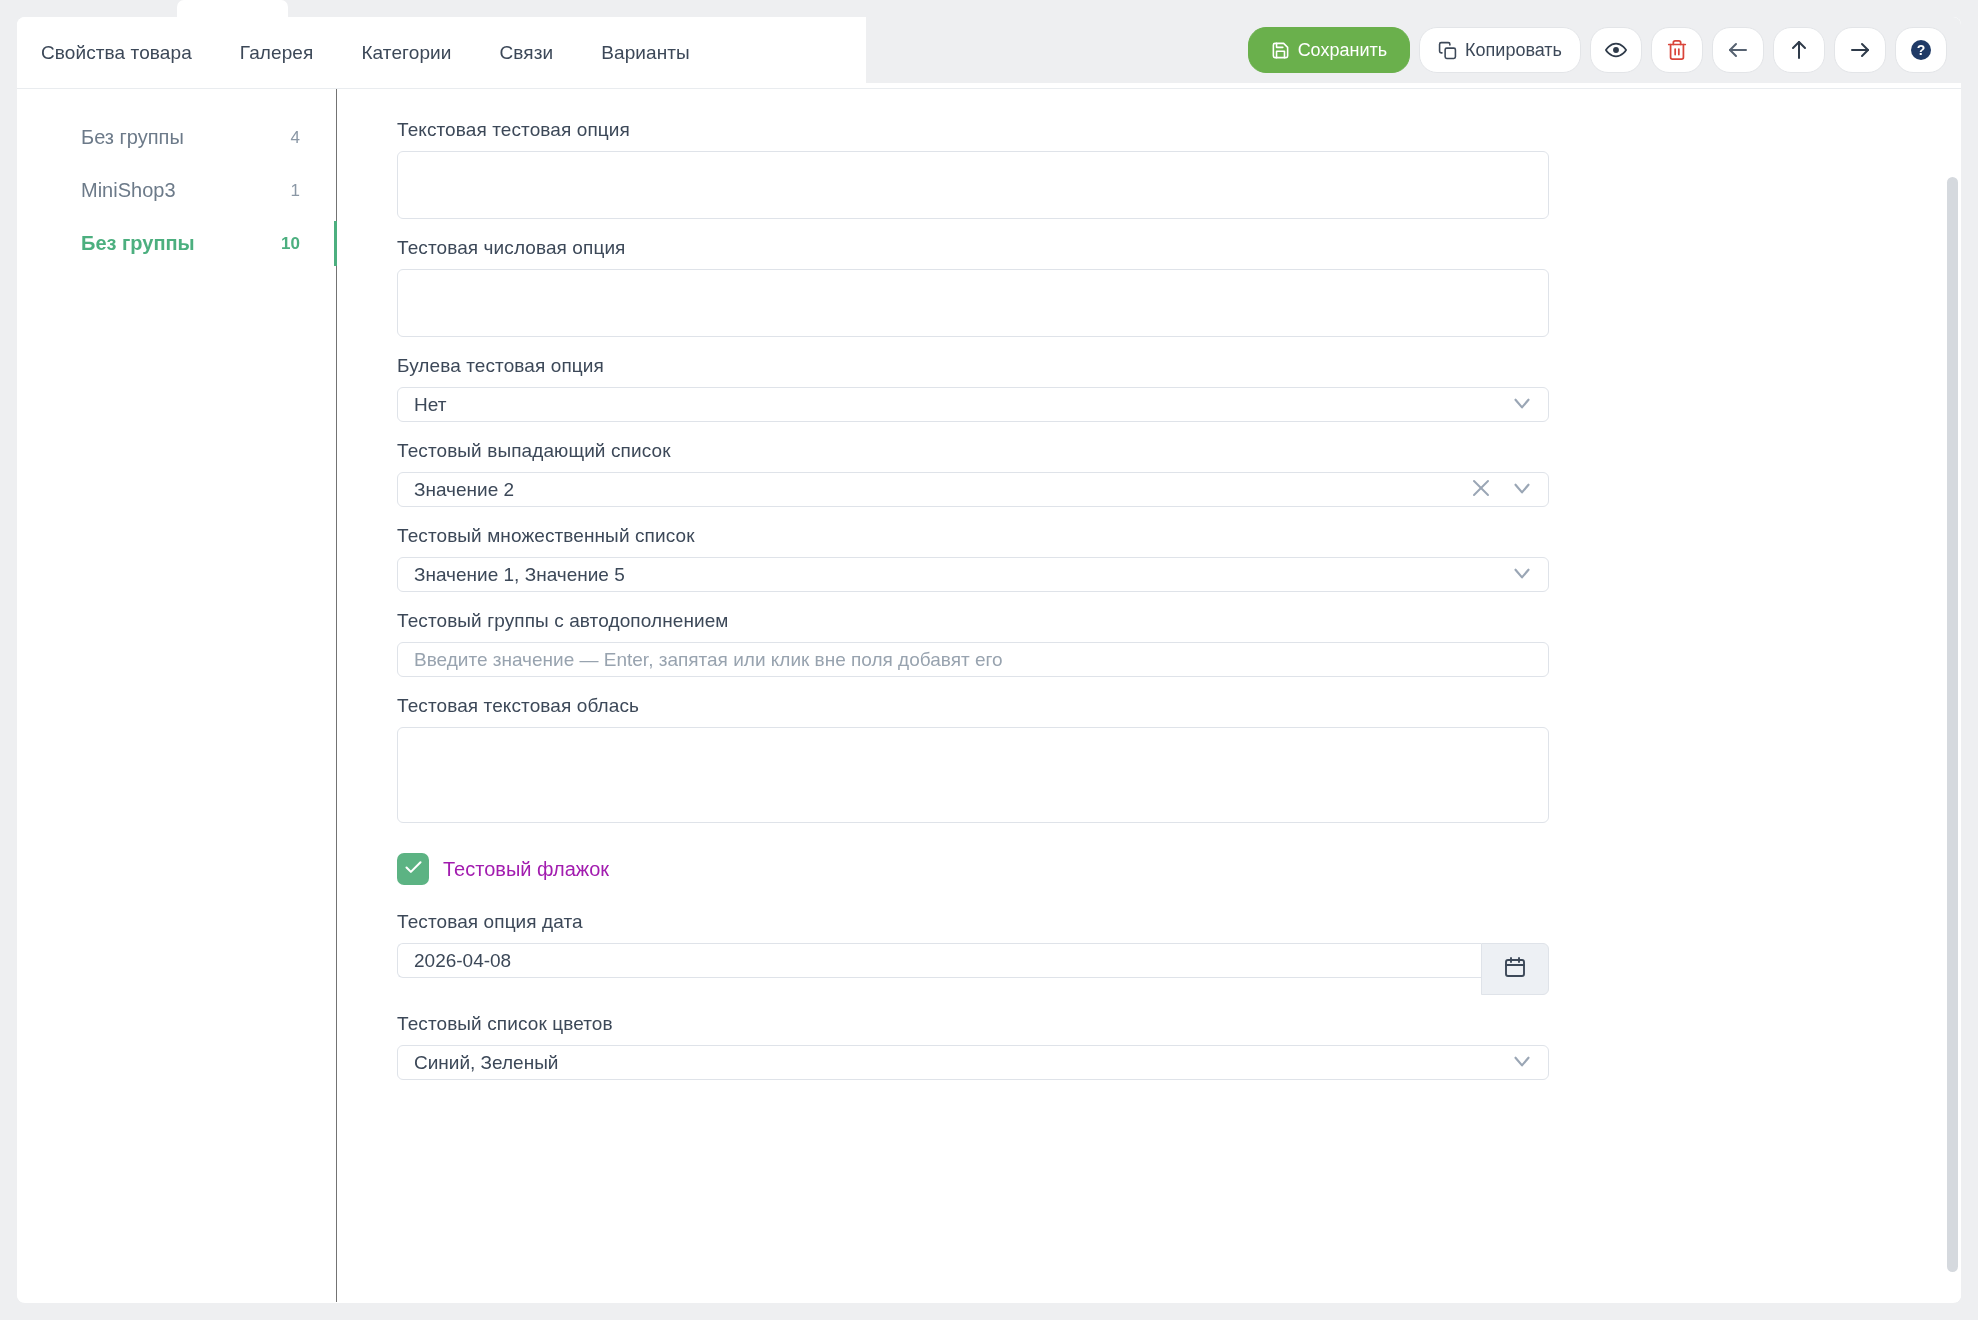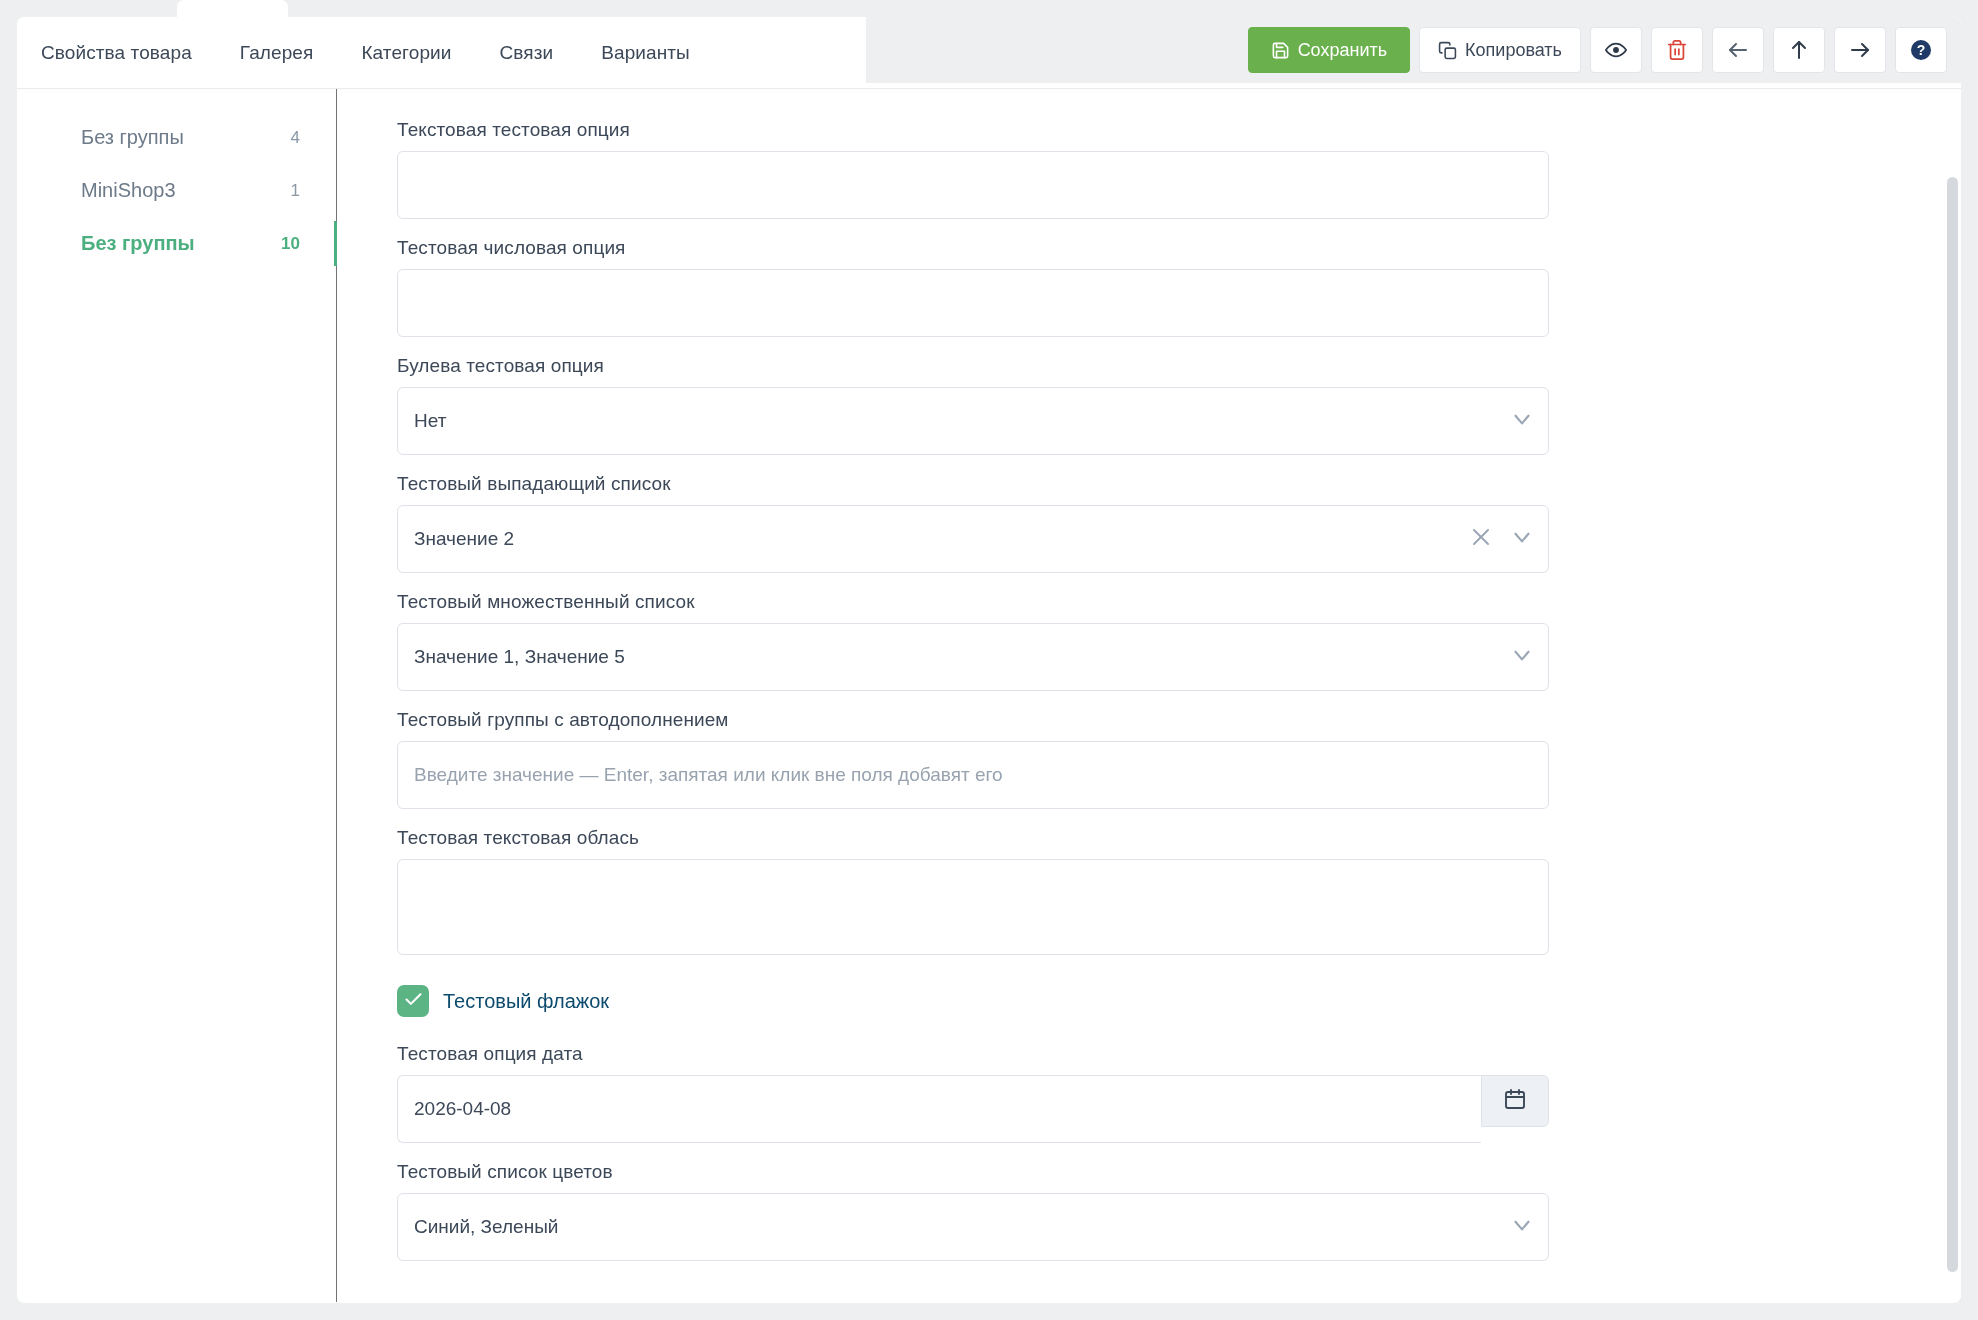--- a/index.html
+++ b/index.html
@@ -73,21 +73,21 @@
   }
   .toolbar-bg {
     position: absolute; right: 0; top: 0;
     width: 1095px; height: 66px;
     background: #eeeff1;
   }
   .btn {
     display: flex; align-items: center; justify-content: center;
     gap: 8px;
     height: 46px;
-    border-radius: 4px;
+    border-radius: 18px;
     border: 1px solid #e3e5e8;
     background: #ffffff;
     color: #3c4858;
     font-size: 18px;
     cursor: pointer;
     padding: 0 18px;
     white-space: nowrap;
     font-family: "Liberation Sans", sans-serif;
   }
   .btn.primary {
@@ -145,21 +145,21 @@
     color: #3c4858;
     margin-bottom: 10px;
     letter-spacing: .1px;
   }
   .control {
     width: 1152px;
     position: relative;
   }
   .input-box {
     width: 100%;
-    height: 68px;
+    height: 35px;
     border: 1px solid #dfe3e9;
     border-radius: 6px;
     background: #ffffff;
     display: flex; align-items: center;
     padding: 0 16px;
     font-size: 19px;
     color: #3c4858;
   }
   .input-box.tall { height: 68px; }
   .input-box.area { height: 96px; align-items: flex-start; padding-top: 12px; }
@@ -175,21 +175,21 @@
   .check-row {
     display: flex; align-items: center; gap: 14px;
     margin: 30px 0 26px 0;
   }
   .checkbox {
     width: 32px; height: 32px; border-radius: 7px;
     background: #5cb383;
     display: flex; align-items: center; justify-content: center;
     cursor: pointer;
   }
-  .check-label { font-size: 20px; color: #0c4a6e; }
+  .check-label { font-size: 20px; color: #a21caf; }
 
   
   .date-wrap { display: flex; width: 1152px; justify-content: flex-end; }
   .date-wrap .input-box {
     border-radius: 6px 0 0 6px;
     border-right: none;
     flex: 1;
   }
   .date-btn {
     width: 68px; height: 52px;

